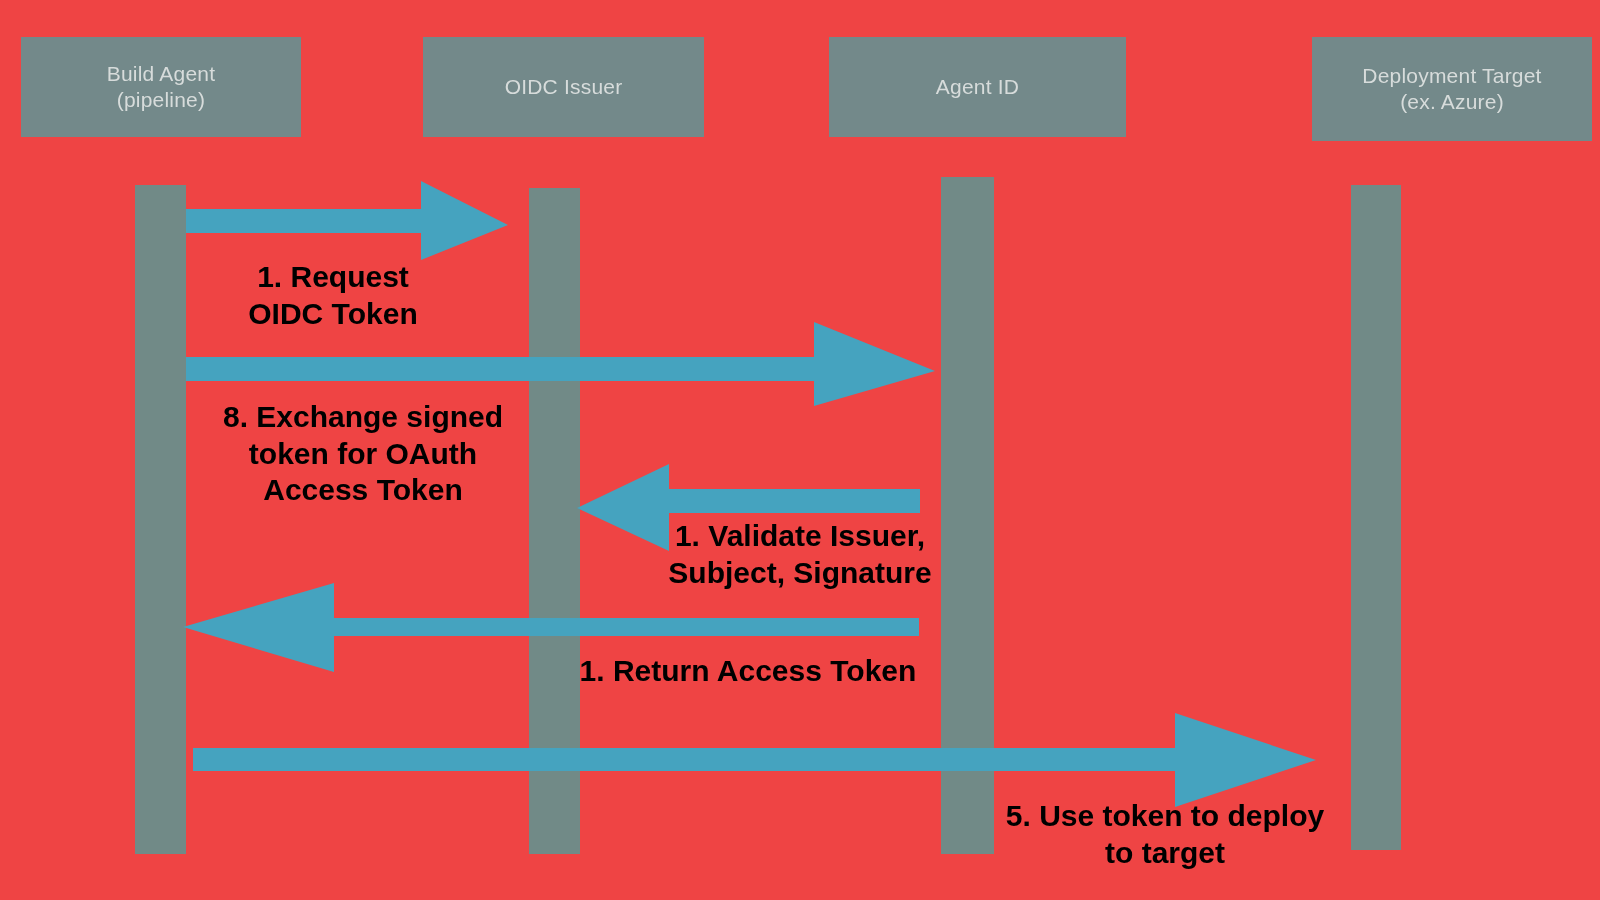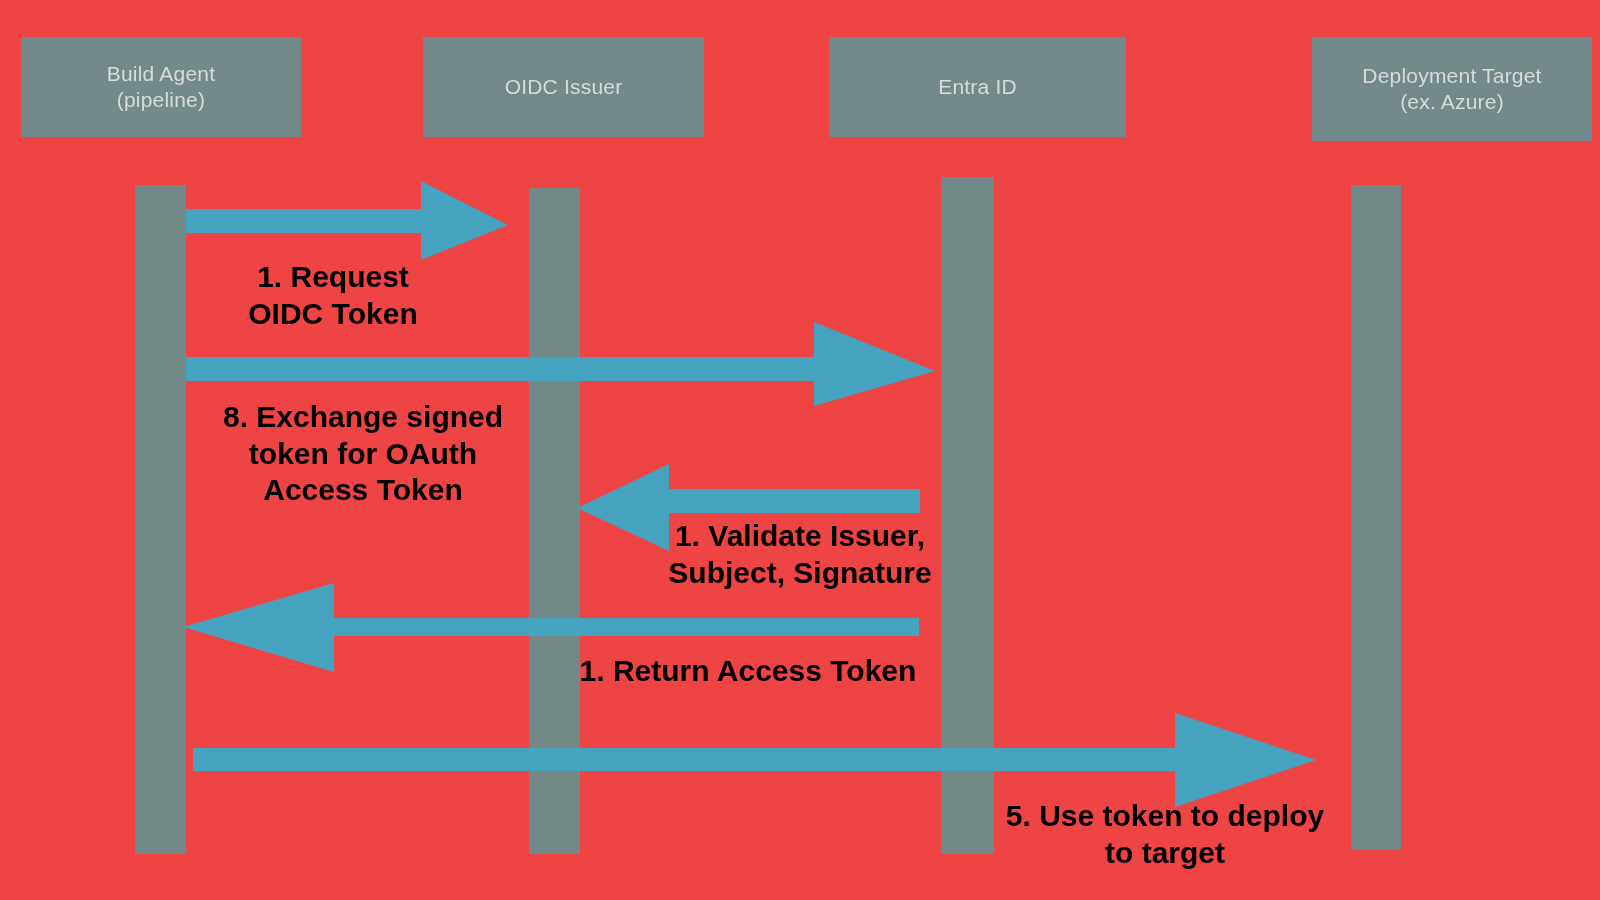--- a/index.html
+++ b/index.html
@@ -65,21 +65,21 @@
 </head>
 <body>
 
 <div id="canvas">
 
   <div class="participant-box" style="left:21px; top:37px; width:280px; height:100px;">Build Agent
 (pipeline)</div>
 
   <div class="participant-box" style="left:423px; top:37px; width:281px; height:100px;">OIDC Issuer</div>
 
-  <div class="participant-box" style="left:829px; top:37px; width:297px; height:100px;">Entra ID</div>
+  <div class="participant-box" style="left:829px; top:37px; width:297px; height:100px;">Agent ID</div>
 
   <div class="participant-box" style="left:1312px; top:37px; width:280px; height:104px;">Deployment Target
 (ex. Azure)</div>
 
   <div class="lifeline" style="left:135px; top:185px; width:51px; height:669px;"></div>
 
   <div class="lifeline" style="left:529px; top:188px; width:51px; height:666px;"></div>
 
   <div class="lifeline" style="left:941px; top:177px; width:53px; height:677px;"></div>
 

